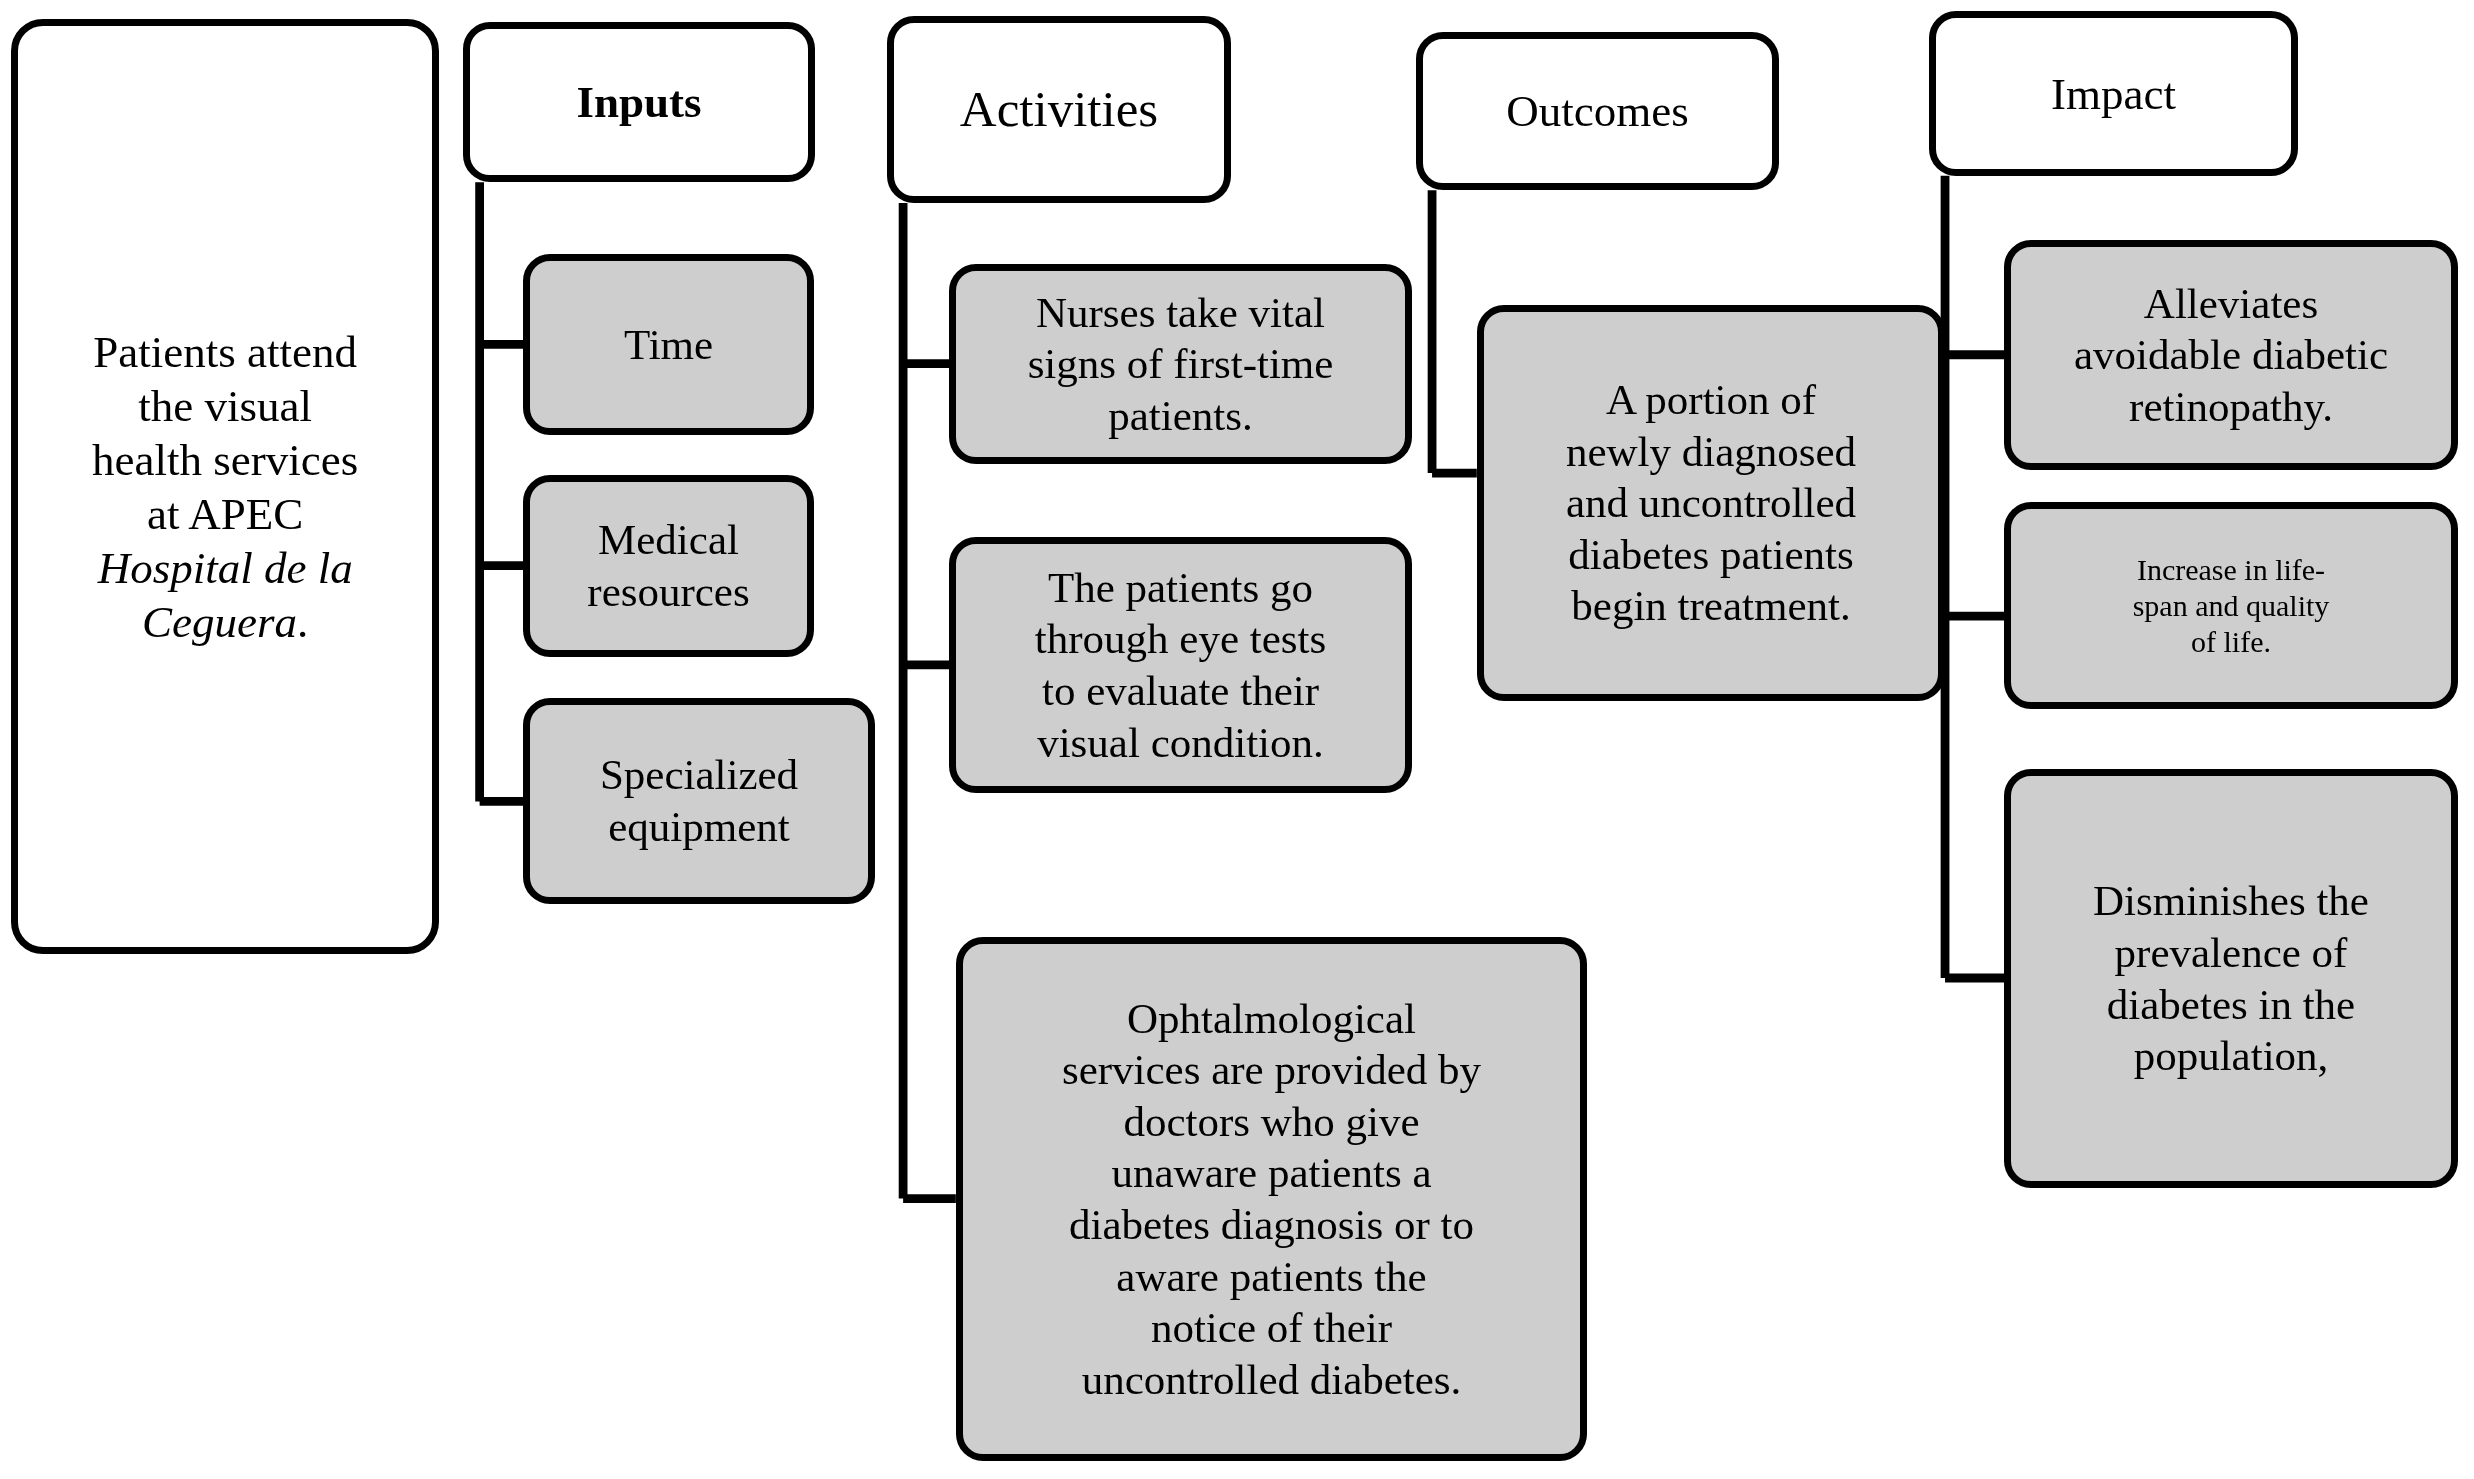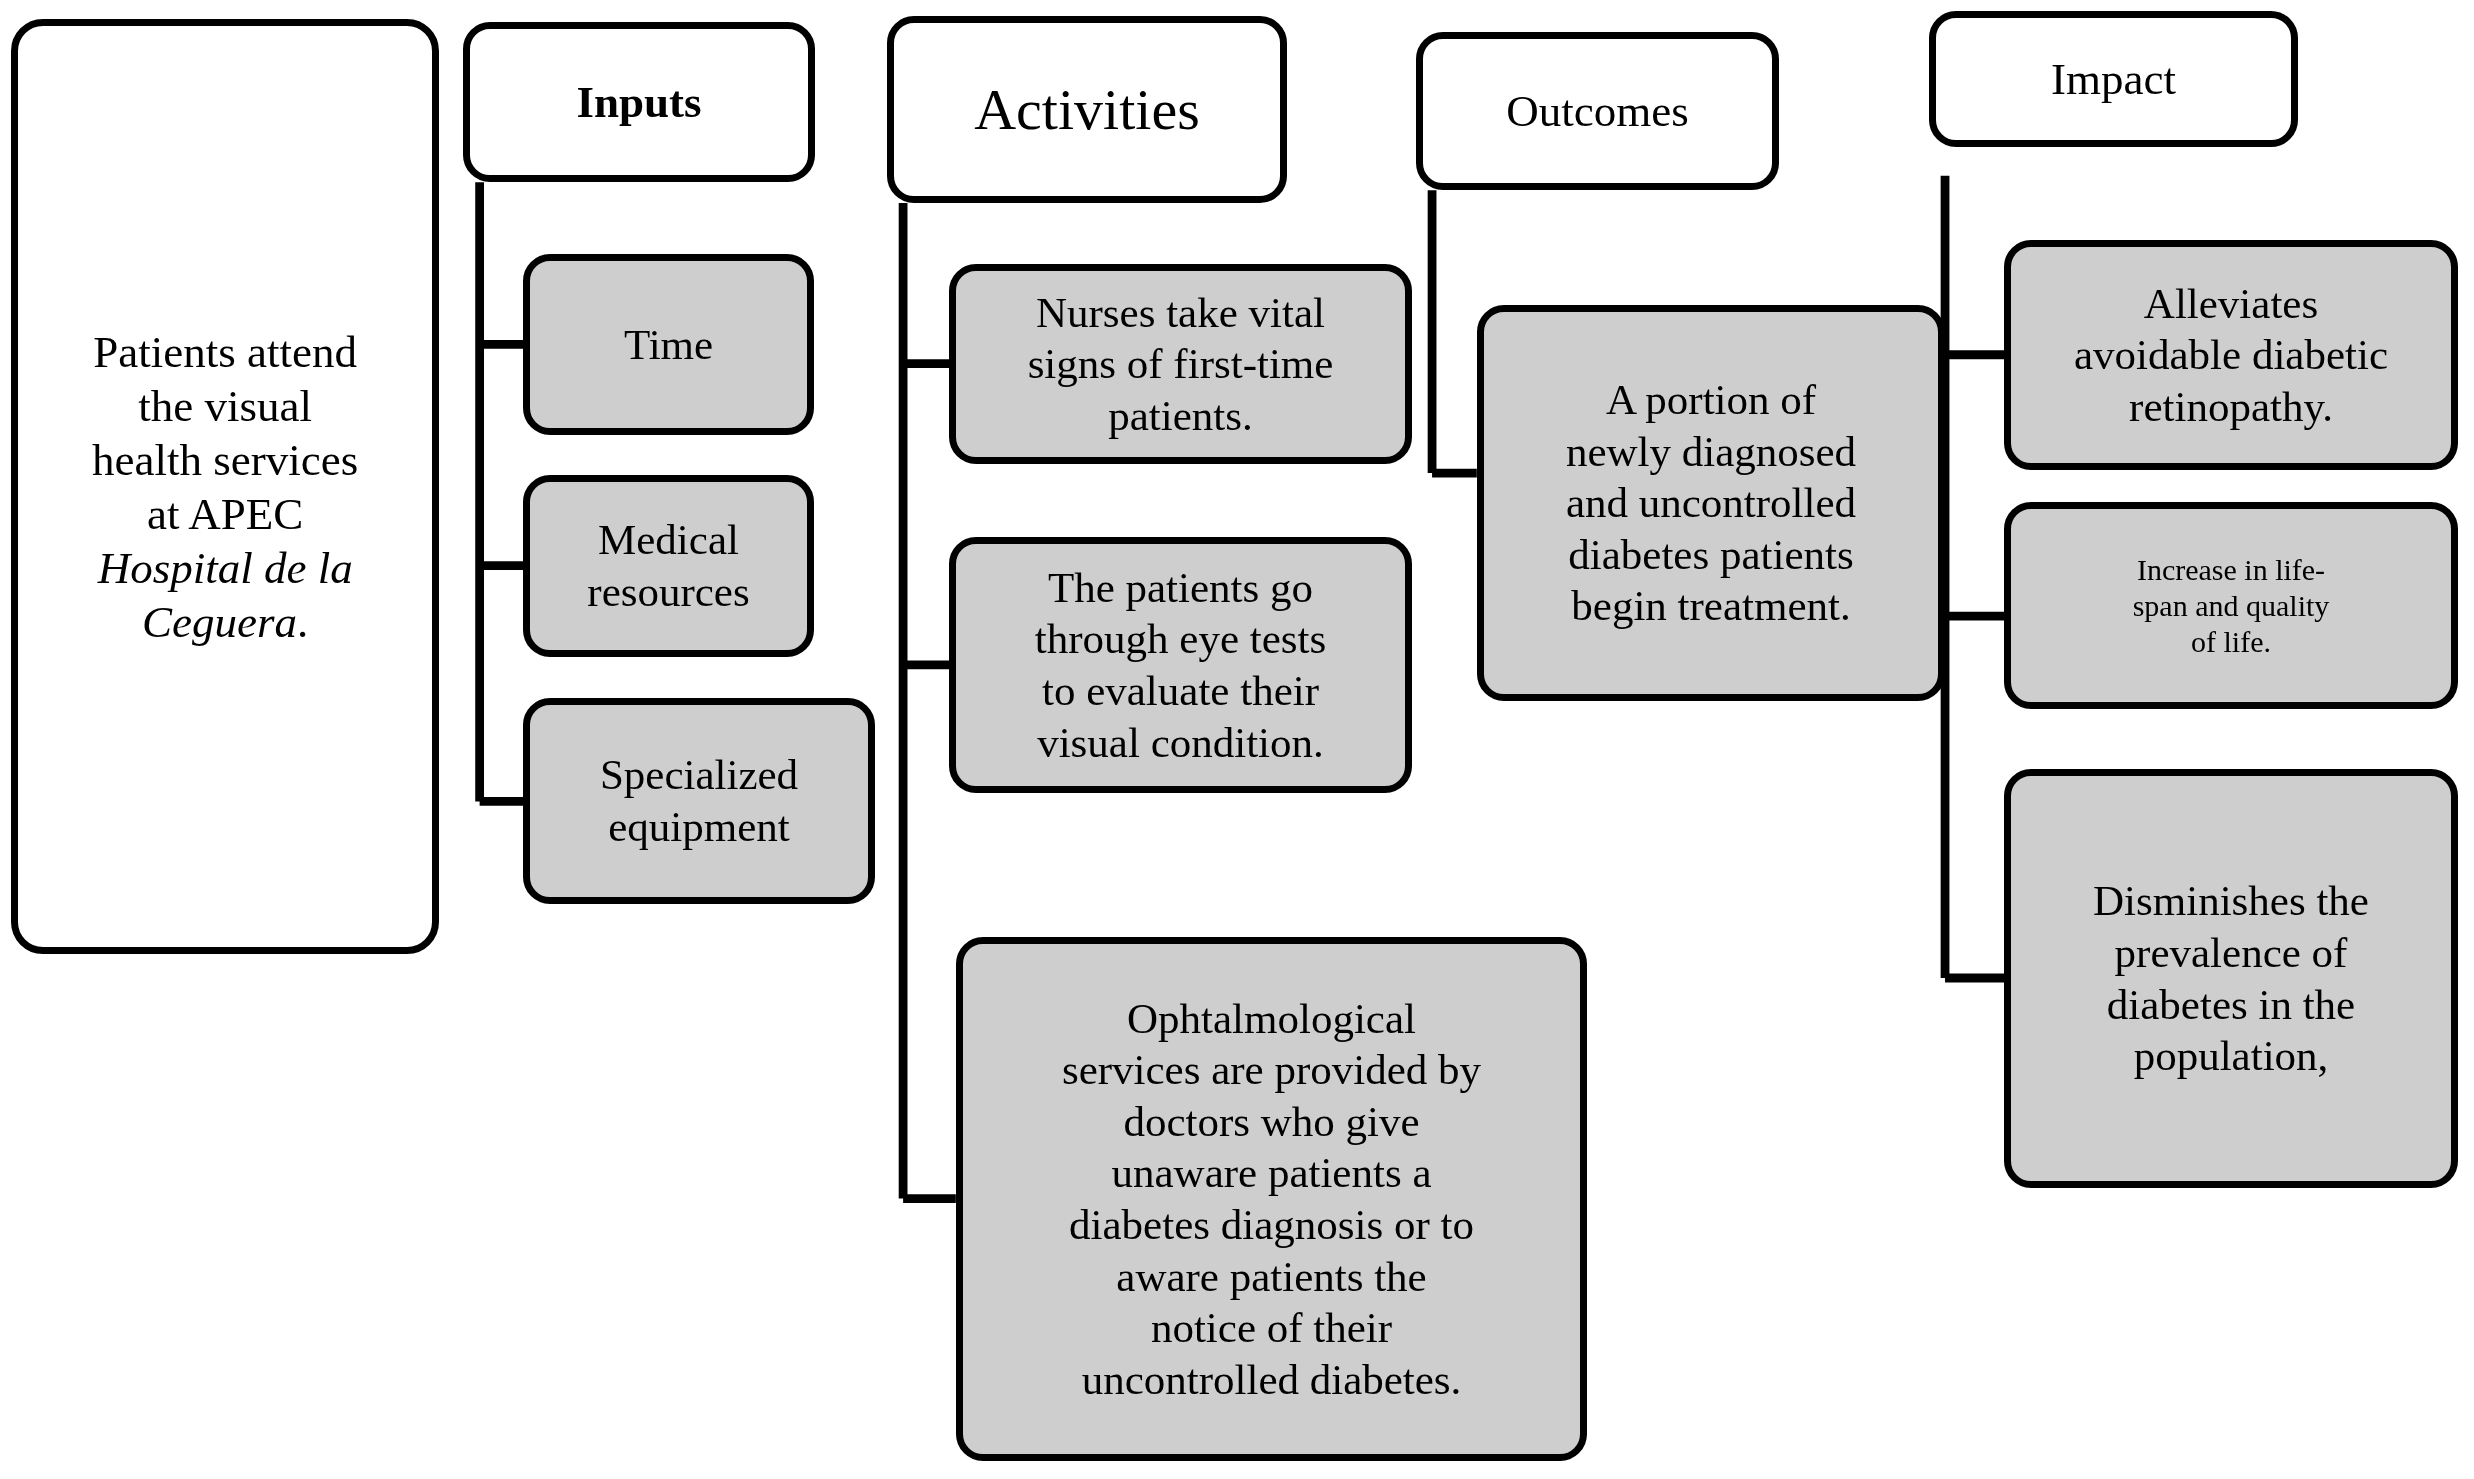--- a/index.html
+++ b/index.html
@@ -49,23 +49,23 @@
     width: 100%;
     white-space: pre-line;
   }
   .node .em {
     font-style: italic;
   }
   
   #ctx-box { left: 11.2px;  top: 19px;   width: 428px;  height: 935px; font-size: 45px; border-radius: 32px;}
   
   #hdr-inputs    { left: 463px;  top: 22.4px;  width: 352px; height: 160px; font-size: 45px; font-weight: bold; }
-  #hdr-activities{ left: 887px; top: 16px;  width: 400px; height: 187px; font-size: 58px; }
+  #hdr-activities{ left: 887px; top: 16px;  width: 344px; height: 187px; font-size: 51px; }
   #hdr-outcomes  { left: 1416px; top: 32px;  width: 363px; height: 158px; font-size: 45px; }
-  #hdr-impact    { left: 1929px; top: 11.2px;  width: 369px; height: 136px; font-size: 45px; }
+  #hdr-impact    { left: 1929px; top: 11.2px;  width: 369px; height: 165px; font-size: 45px; }
   
   #in-1 { left: 523px; top: 254px;  width: 291px; height: 181px; font-size: 43px; }
   #in-2 { left: 523px; top: 475px;  width: 291px; height: 182px; font-size: 43px; }
   #in-3 { left: 523px; top: 698px;  width: 352px; height: 206px; font-size: 43px; }
   
   #ac-1 { left: 949px; top: 264px;  width: 463px; height: 200px; font-size: 43px; }
   #ac-2 { left: 949px; top: 537px;  width: 463px; height: 256px; font-size: 43px; }
   #ac-3 { left: 956px; top: 937px; width: 631px; height: 524px; font-size: 43px; }
   
   #ou-1 { left: 1477px; top: 305px;  width: 468px; height: 396px; font-size: 43px; }

